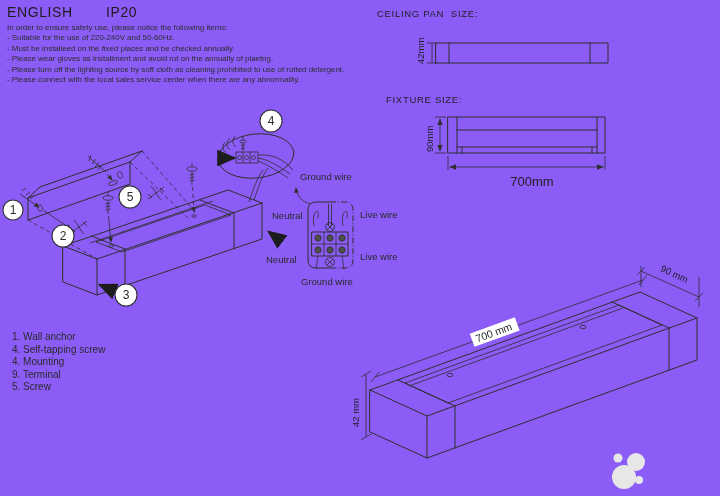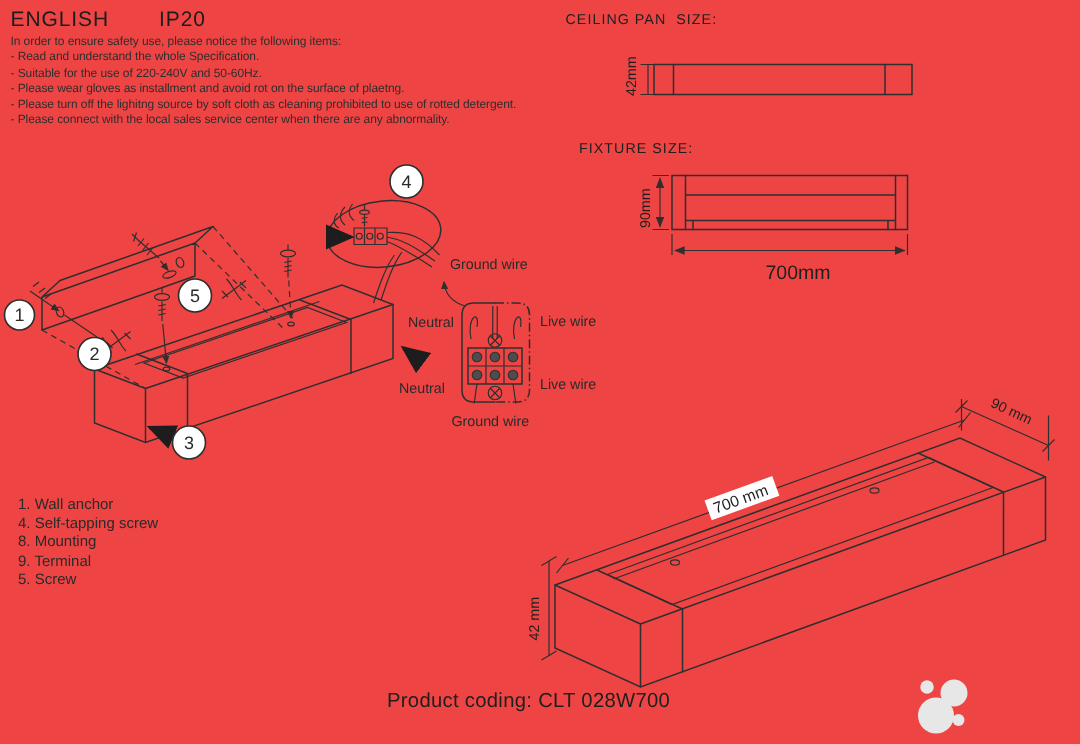--- a/index.html
+++ b/index.html
@@ -1,17 +1,17 @@
 <!DOCTYPE html>
 <html><head>
 <meta charset="utf-8">
 <style>
   html,body{margin:0;padding:0;background:#888;}
   .page{
-    position:relative;width:720px;height:496px;background:#ef4444;overflow:hidden;
+    position:relative;width:720px;height:496px;background:#8b5cf6;overflow:hidden;
     font-family:"Liberation Sans", sans-serif;color:#232323;margin:0 auto;
   }
   .abs{position:absolute;}
   .hdr{font-size:14px;letter-spacing:.6px;color:#1c1c1c;}
   .spec{font-size:8px;line-height:10.4px;color:#2e2e2e;letter-spacing:-.05px;white-space:nowrap;}
   .sec-title{font-size:9.5px;letter-spacing:.7px;color:#1f1f1f;}
   .pre{white-space:pre;}
   .wire-lbl{font-size:9.5px;color:#2a2a2a;white-space:nowrap;}
   .legend{font-size:10px;line-height:12.6px;color:#2a2a2a;}
   .coding{font-size:13.5px;color:#1f1f1f;letter-spacing:.2px;}
@@ -32,23 +32,23 @@
 </head>
 <body>
 
 <div class="page">
 
   <div class="abs hdr" style="left:7px;top:4px;">ENGLISH</div>
   <div class="abs hdr" style="left:106px;top:4px;">IP20</div>
 
   <div class="abs spec" style="left:7px;top:23px;">
     <div>In order to ensure safety use, please notice the following items:</div>
-    <div>- Read and understand the whole Specification.</div>
     <div>- Suitable for the use of 220-240V and 50-60Hz.</div>
-    <div>- Please wear gloves as installment and avoid rot on the surface of plaetng.</div>
+    <div>- Must be installeed on the fixed places and be checked annually</div>
+    <div>- Please wear gloves as installment and avoid rot on the annually of plaetng.</div>
     <div>- Please turn off the lighitng source by soft cloth as cleaning prohibited to use of rotted detergent.</div>
     <div>- Please connect with the local sales service center when there are any abnormality.</div>
   </div>
 
   <div class="abs sec-title pre" style="left:377px;top:8px;">CEILING PAN  SIZE:</div>
   <svg class="abs" style="left:413px;top:33px;" width="205" height="38" viewBox="0 0 205 38">
     <g>
       <rect class="ln" x="23" y="10" width="172" height="20"></rect>
       <path class="ln" d="M36,10 V30 M177,10 V30"></path>
     </g>
@@ -225,21 +225,21 @@
   <div class="abs wire-lbl" style="left:300px;top:171px;">Ground wire</div>
   <div class="abs wire-lbl" style="left:272px;top:210px;">Neutral</div>
   <div class="abs wire-lbl" style="left:360px;top:209px;">Live wire</div>
   <div class="abs wire-lbl" style="left:266px;top:254px;">Neutral</div>
   <div class="abs wire-lbl" style="left:360px;top:251px;">Live wire</div>
   <div class="abs wire-lbl" style="left:301px;top:276px;">Ground wire</div>
 
   <div class="abs legend" style="left:12px;top:331px;">
     <div>1. Wall anchor</div>
     <div>4. Self-tapping screw</div>
-    <div>8. Mounting</div>
+    <div>4. Mounting</div>
     <div>9. Terminal</div>
     <div>5. Screw</div>
   </div>
 
   <svg class="abs" style="left:335px;top:255px;" width="385" height="215" viewBox="0 0 385 215">
     <g>
       <path class="ln" d="M35,135 L305,37 L362,63 L362,105 L92,203 L35,177 Z"></path>
       <path class="ln" d="M35,135 L92,161 M92,161 L362,63 M92,161 L92,203"></path>
       <path class="ln" d="M63,125 L120,151 M120,151 L120,193 M277,47 L334,73 M334,73 L334,115"></path>
       <path class="lnth" d="M70,128 L284,50 L327,70 L113,148 Z M74,131 L288,53"></path>
@@ -258,21 +258,20 @@
       <path class="lnth" d="M302,20 L310,12 M360,46 L368,38"></path>
       <text class="dimtext" font-size="9.5" text-anchor="middle" transform="translate(338,22) rotate(25)">90 mm</text>
     </g>
     <g>
       <line class="lnth" x1="31" y1="119" x2="31" y2="182"></line>
       <path class="lnth" d="M26,122 L36,116 M26,185 L36,179"></path>
       <text class="dimtext" font-size="9.5" transform="translate(24,172) rotate(-90)">42 mm</text>
     </g>
   </svg>
 
-  <div class="abs coding" style="left:258px;top:459px;">Product coding: CLT 028W700</div>
 
   <div class="abs" style="left:608px;top:450px;width:112px;height:44px;">
     <svg class="abs" style="left:0;top:0;" width="42" height="44" viewBox="0 0 42 44">
       <circle class="wm-c" cx="16" cy="27" r="12"></circle>
       <circle class="wm-c" cx="28" cy="12" r="9"></circle>
       <circle class="wm-c" cx="10" cy="8" r="4.5"></circle>
       <circle class="wm-c" cx="31" cy="30" r="4"></circle>
     </svg>
   </div>
 

